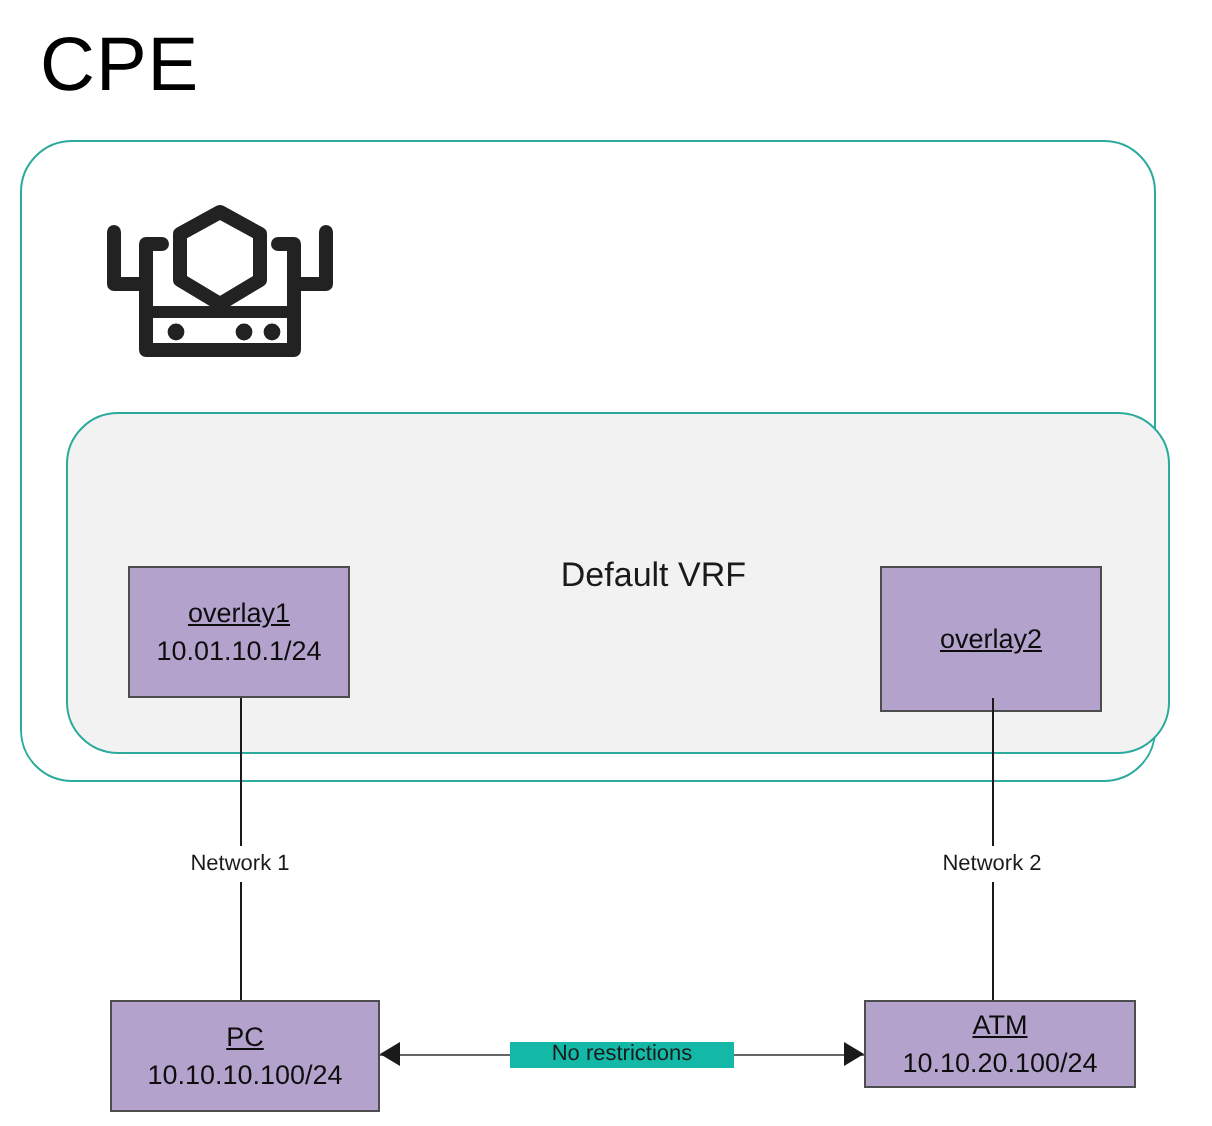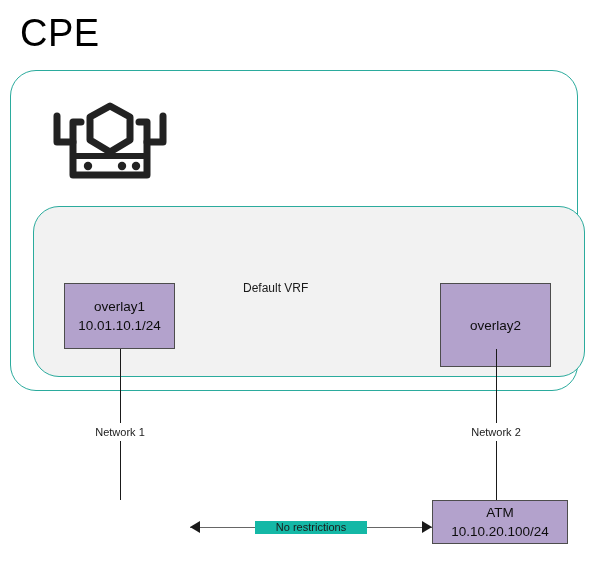--- a/index.html
+++ b/index.html
@@ -53,22 +53,22 @@
     width: 552px;
     height: 171px;
     border: 1.4px solid #2bab9d;
     background: #f2f2f2;
   }
   #vrf-label {
     position: absolute;
     left: 243px;
     top: 280px;
     width: 130px;
-    text-align: left;
-    font-size: 12px;
+    text-align: right;
+    font-size: 17px;
     line-height: 16px;
     color: #1a1a1a;
     white-space: nowrap;
   }
   
   #router-icon {
     position: absolute;
     left: 50px;
     top: 100px;
     width: 120px;
@@ -84,21 +84,21 @@
     flex-direction: column;
     align-items: center;
     justify-content: center;
     color: #0d0d0d;
     font-size: 13.5px;
     line-height: 19px;
     text-align: center;
     white-space: nowrap;
   }
   #node-overlay1 { left: 64px;  top: 283px; width: 111px; height: 66px; }
-  #node-overlay2 { left: 440px; top: 283px; width: 111px; height: 84px; }
+  #node-overlay2 { left: 440px; top: 283px; width: 111px; height: 73px; }
   #node-pc  { left: 55px;  top: 500px; width: 135px; height: 56px; }
   #node-atm { left: 432px; top: 500px; width: 136px; height: 44px; }
 
   
   .v-link {
     position: absolute;
     width: 0;
     border-left: 1.4px solid #1a1a1a;
   }
   #link-net1-a { left: 120px; top: 349px; height: 74px; }
@@ -148,21 +148,21 @@
     left: 255px;
     top: 521px;
     width: 112px;
     text-align: center;
     font-size: 11px;
     line-height: 13px;
     color: #1a1a1a;
     background: #14b8a6;
     white-space: nowrap;
   }
-  .node-line-1 { font-size: 13.5px; }
+  .node-line-1 { font-size: 13.5px; text-decoration: underline; }
   .node-line-2 { font-size: 13.5px; }
 </style>
 </head>
 <body>
 
 <div id="stage">
 
   <div id="page-title">CPE</div>
 
   <div id="cpe-container" class="round-box"></div>
@@ -202,20 +202,24 @@
   </div>
 
   <div id="link-net1-a" class="v-link"></div>
   <div id="link-net1-b" class="v-link"></div>
   <div id="label-network1" class="net-label">Network 1</div>
 
   <div id="link-net2-a" class="v-link"></div>
   <div id="link-net2-b" class="v-link"></div>
   <div id="label-network2" class="net-label">Network 2</div>
 
+  <div id="node-pc" class="node-box">
+    <div class="node-line-1">PC</div>
+    <div class="node-line-2">10.10.10.100/24</div>
+  </div>
 
   <div id="node-atm" class="node-box">
     <div class="node-line-1">ATM</div>
     <div class="node-line-2">10.10.20.100/24</div>
   </div>
 
   <div id="h-link-line"></div>
   <div id="arrow-left" class="arrow-head"></div>
   <div id="arrow-right" class="arrow-head"></div>
   <div id="label-no-restrictions">No restrictions</div>

